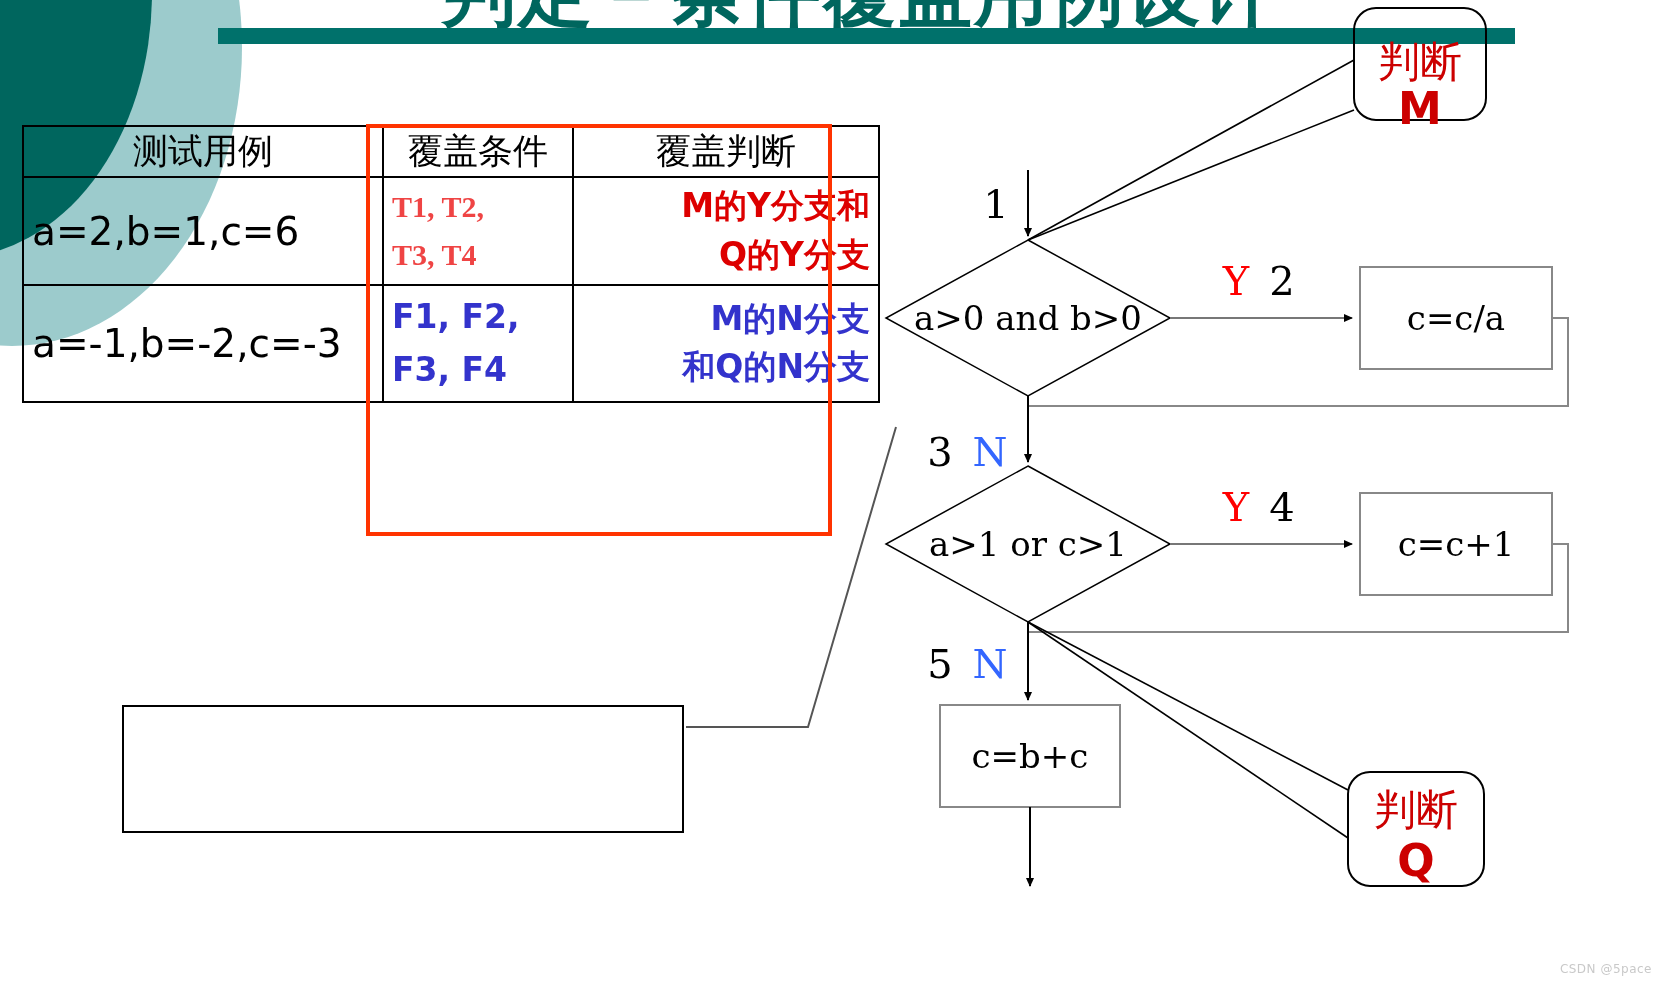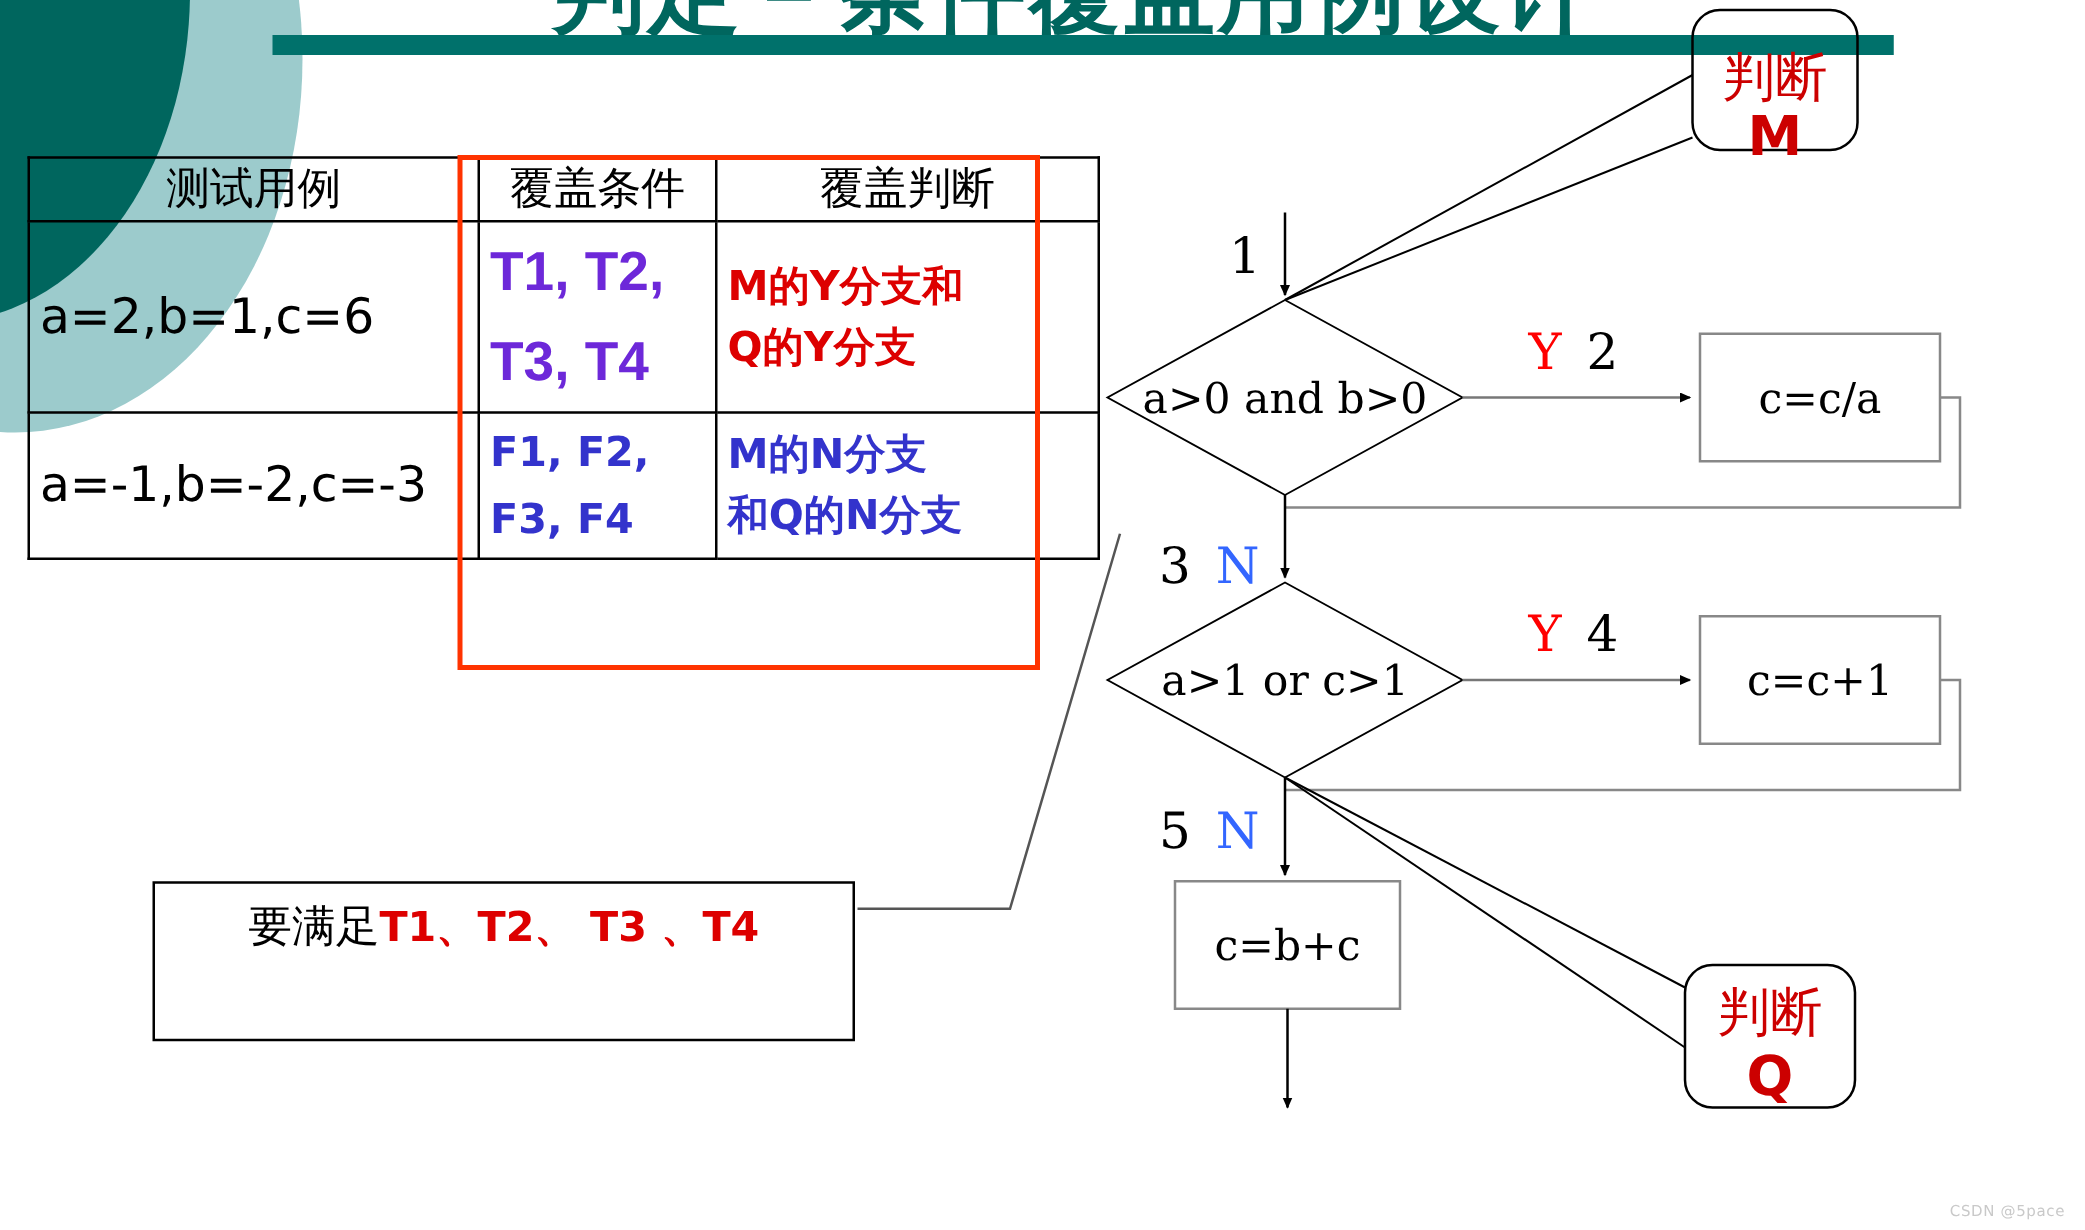--- a/index.html
+++ b/index.html
@@ -95,39 +95,40 @@
     line-height: 1.18;
   }
   .cell-case {
     font-family: "DejaVu Sans", sans-serif;
     font-size: 39px;
     color: #000000;
     text-align: left;
     white-space: nowrap;
   }
   .cell-red {
-    font-family: Liberation Sans, sans-serif;
-    font-weight: bold;
-    font-size: 44px;
-    color: #6d28d9;
+    font-family: Liberation Serif, serif;
+    font-weight: bold;
+    font-size: 30px;
+    color: #ef4444;
     line-height: 1.62;
   }
   .cell-blue {
     font-family: "DejaVu Sans", sans-serif;
     font-weight: bold;
     font-size: 33px;
     color: #3333CC;
     line-height: 1.62;
   }
   .cell-red-cn, .cell-blue-cn {
     font-family: "DejaVu Sans", sans-serif;
     font-weight: bold;
     font-size: 33px;
     line-height: 1.48;
     white-space: nowrap;
+    text-align: right;
   }
   .cell-red-cn { color: #DD0000; }
   .cell-blue-cn { color: #3333CC; }
 
   
   .tbl-red-box {
     position: absolute;
     left: 366px;
     top: 124px;
     width: 466px;
@@ -267,21 +268,20 @@
           <div>M的N分支</div>
           <div>和Q的N分支</div>
         </td>
       </tr>
     </tbody>
       </table>
   </div>
   <div class="tbl-red-box"></div>
 
   <div class="note-box">
-    <div class="note-line"><span class="note-cn">要满足</span><span class="note-red">T1、T2、 T3 、T4</span></div>
   </div>
 
   <svg class="flow-svg" viewBox="0 0 1668 984">
     <defs>
       <marker id="arrow" markerWidth="10" markerHeight="10" refX="8" refY="4" orient="auto" markerUnits="userSpaceOnUse">
         <path d="M0,0 L9,4 L0,8 z" fill="#000000"></path>
       </marker>
     </defs>
 
     <line x1="1028" y1="170" x2="1028" y2="236" stroke="#000000" stroke-width="2" marker-end="url(#arrow)"></line>

